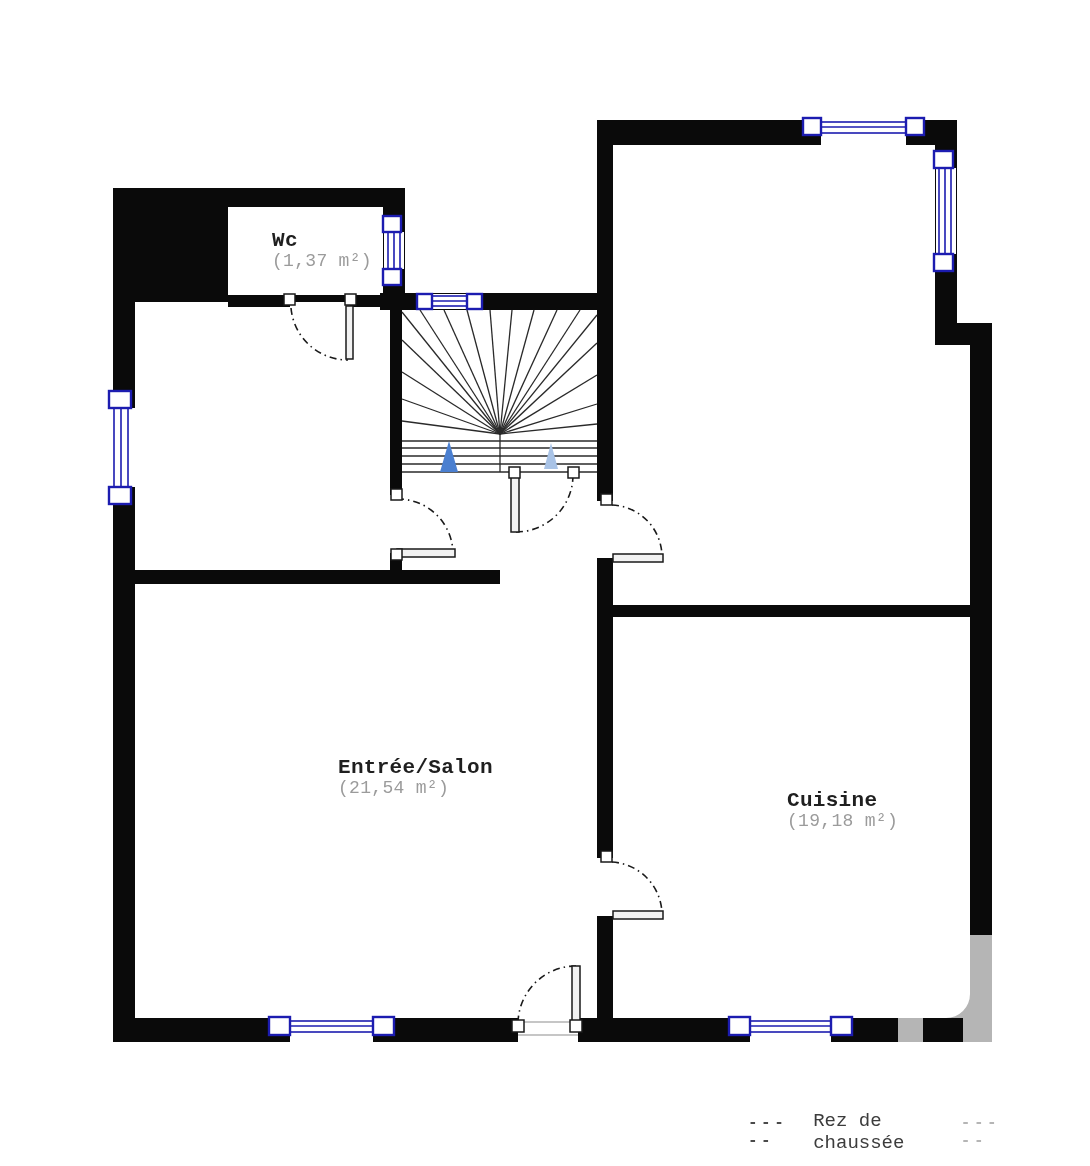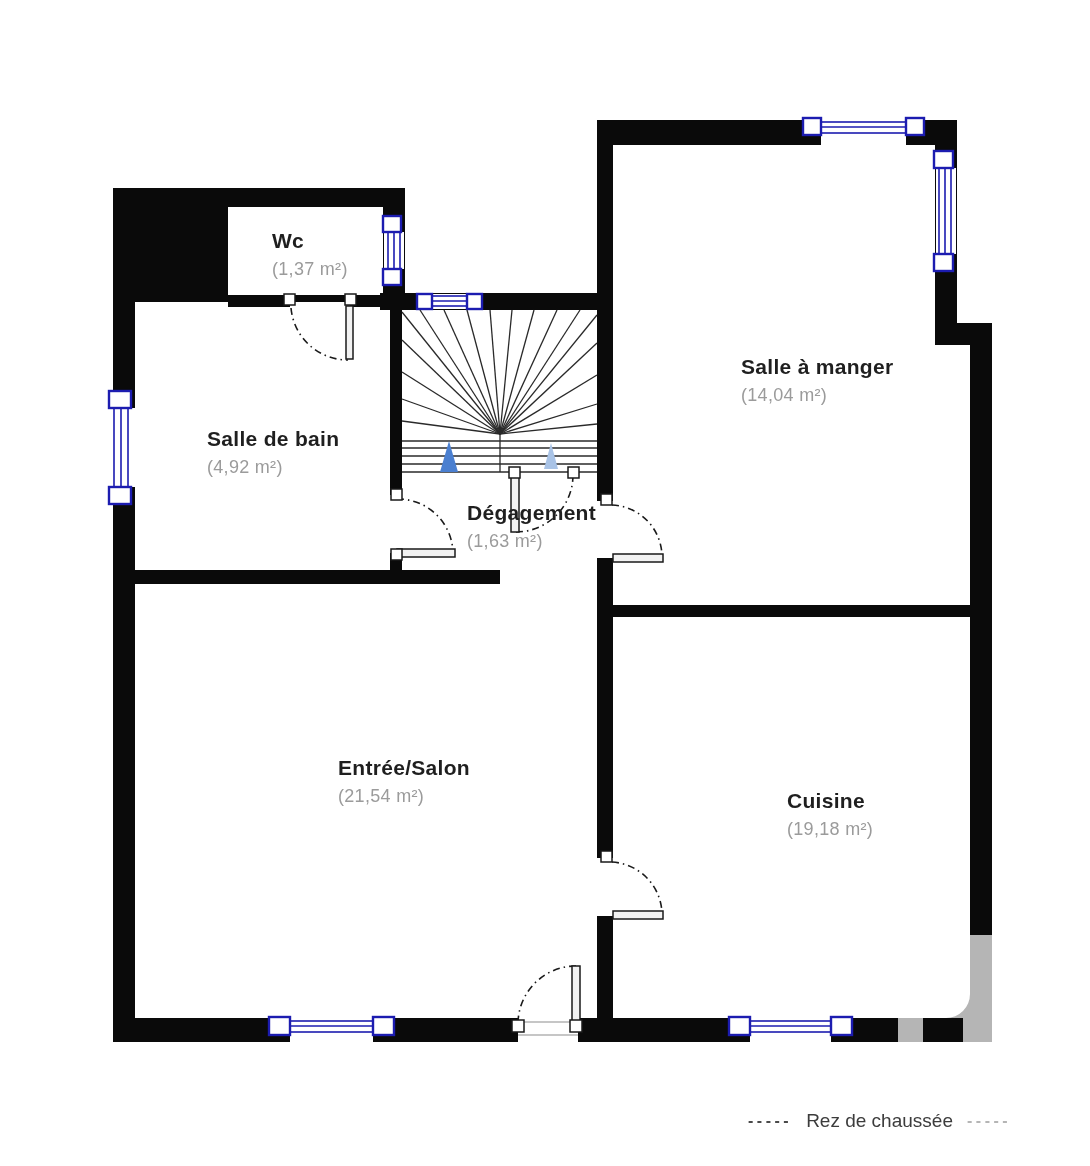--- a/index.html
+++ b/index.html
@@ -1,39 +1,39 @@
 <!DOCTYPE html>
 <html><head>
 <meta charset="utf-8">
 <style>
   html,body{margin:0;padding:0;background:#ffffff;}
   #canvas{
     position:relative;
     width:1012px;height:1166px;
     background:#ffffff;
-    font-family:Liberation Sans, sans-serif;
+    font-family:Liberation Mono, monospace;
     overflow:hidden;
   }
   #plan-svg{position:absolute;left:0;top:0;}
   .room-label{
     position:absolute;
     text-align:left;
     white-space:nowrap;
     line-height:1.0;
   }
   .room-name{
     display:block;
     font-size:21px;
     font-weight:bold;
     color:#1f1f1f;
     letter-spacing:0.3px;
   }
   .room-area{
     display:block;
-    margin-top:9px;
+    margin-top:1px;
     font-size:18px;
     color:#9b9b9b;
     letter-spacing:0.3px;
   }
   #legend{
     position:absolute;
     left:748px;top:1110px;
     display:flex;
     align-items:center;
     gap:14px;
@@ -229,34 +229,22 @@
     <rect x="970" y="935" width="22" height="107"></rect>
     <path d="M 970 1018 L 970 994 A 24 24 0 0 1 946 1018 Z"></path>
   </g>
 </svg>
 
   <div class="room-label" style="left:272px;top:230px;">
     <span class="room-name">Wc</span>
     <span class="room-area">(1,37 m²)</span>
   </div>
 
-  <div class="room-label" style="left:207px;top:428px;">
-    <span class="room-name">Salle de bain</span>
-    <span class="room-area">(4,92 m²)</span>
-  </div>
-
-  <div class="room-label" style="left:741px;top:356px;">
-    <span class="room-name">Salle à manger</span>
-    <span class="room-area">(14,04 m²)</span>
-  </div>
-
-  <div class="room-label" style="left:467px;top:502px;">
-    <span class="room-name">Dégagement</span>
-    <span class="room-area">(1,63 m²)</span>
-  </div>
+
+
 
   <div class="room-label" style="left:338px;top:757px;">
     <span class="room-name">Entrée/Salon</span>
     <span class="room-area">(21,54 m²)</span>
   </div>
 
   <div class="room-label" style="left:787px;top:790px;">
     <span class="room-name">Cuisine</span>
     <span class="room-area">(19,18 m²)</span>
   </div>

